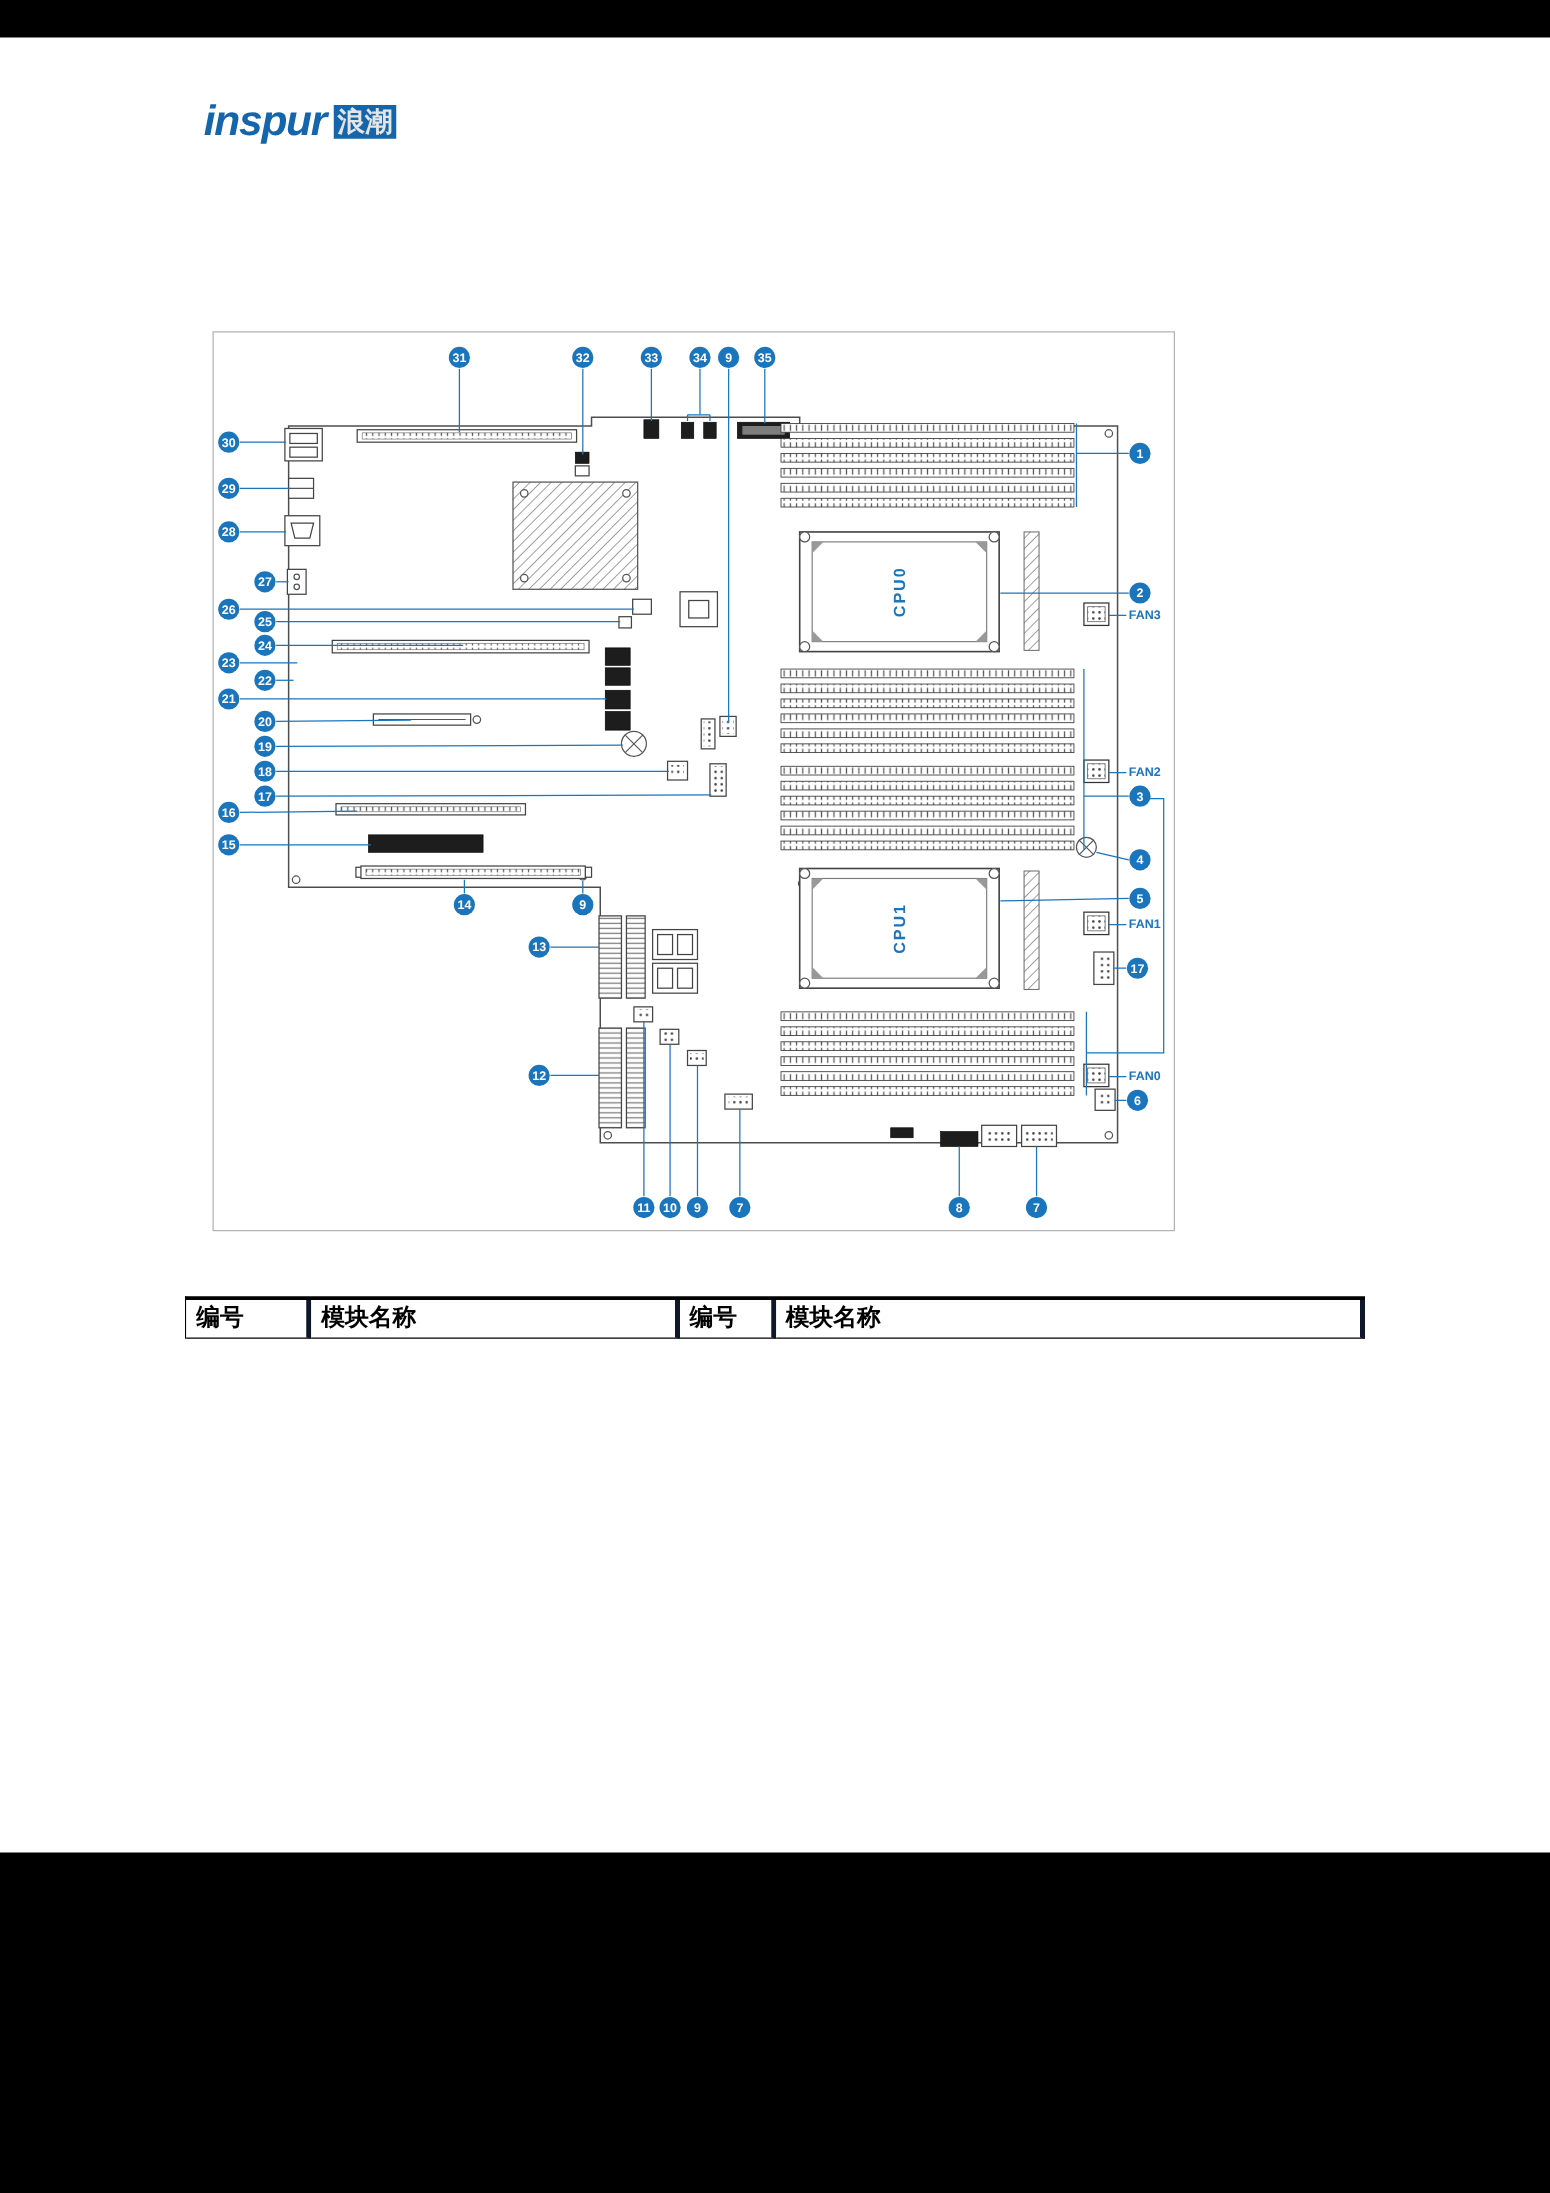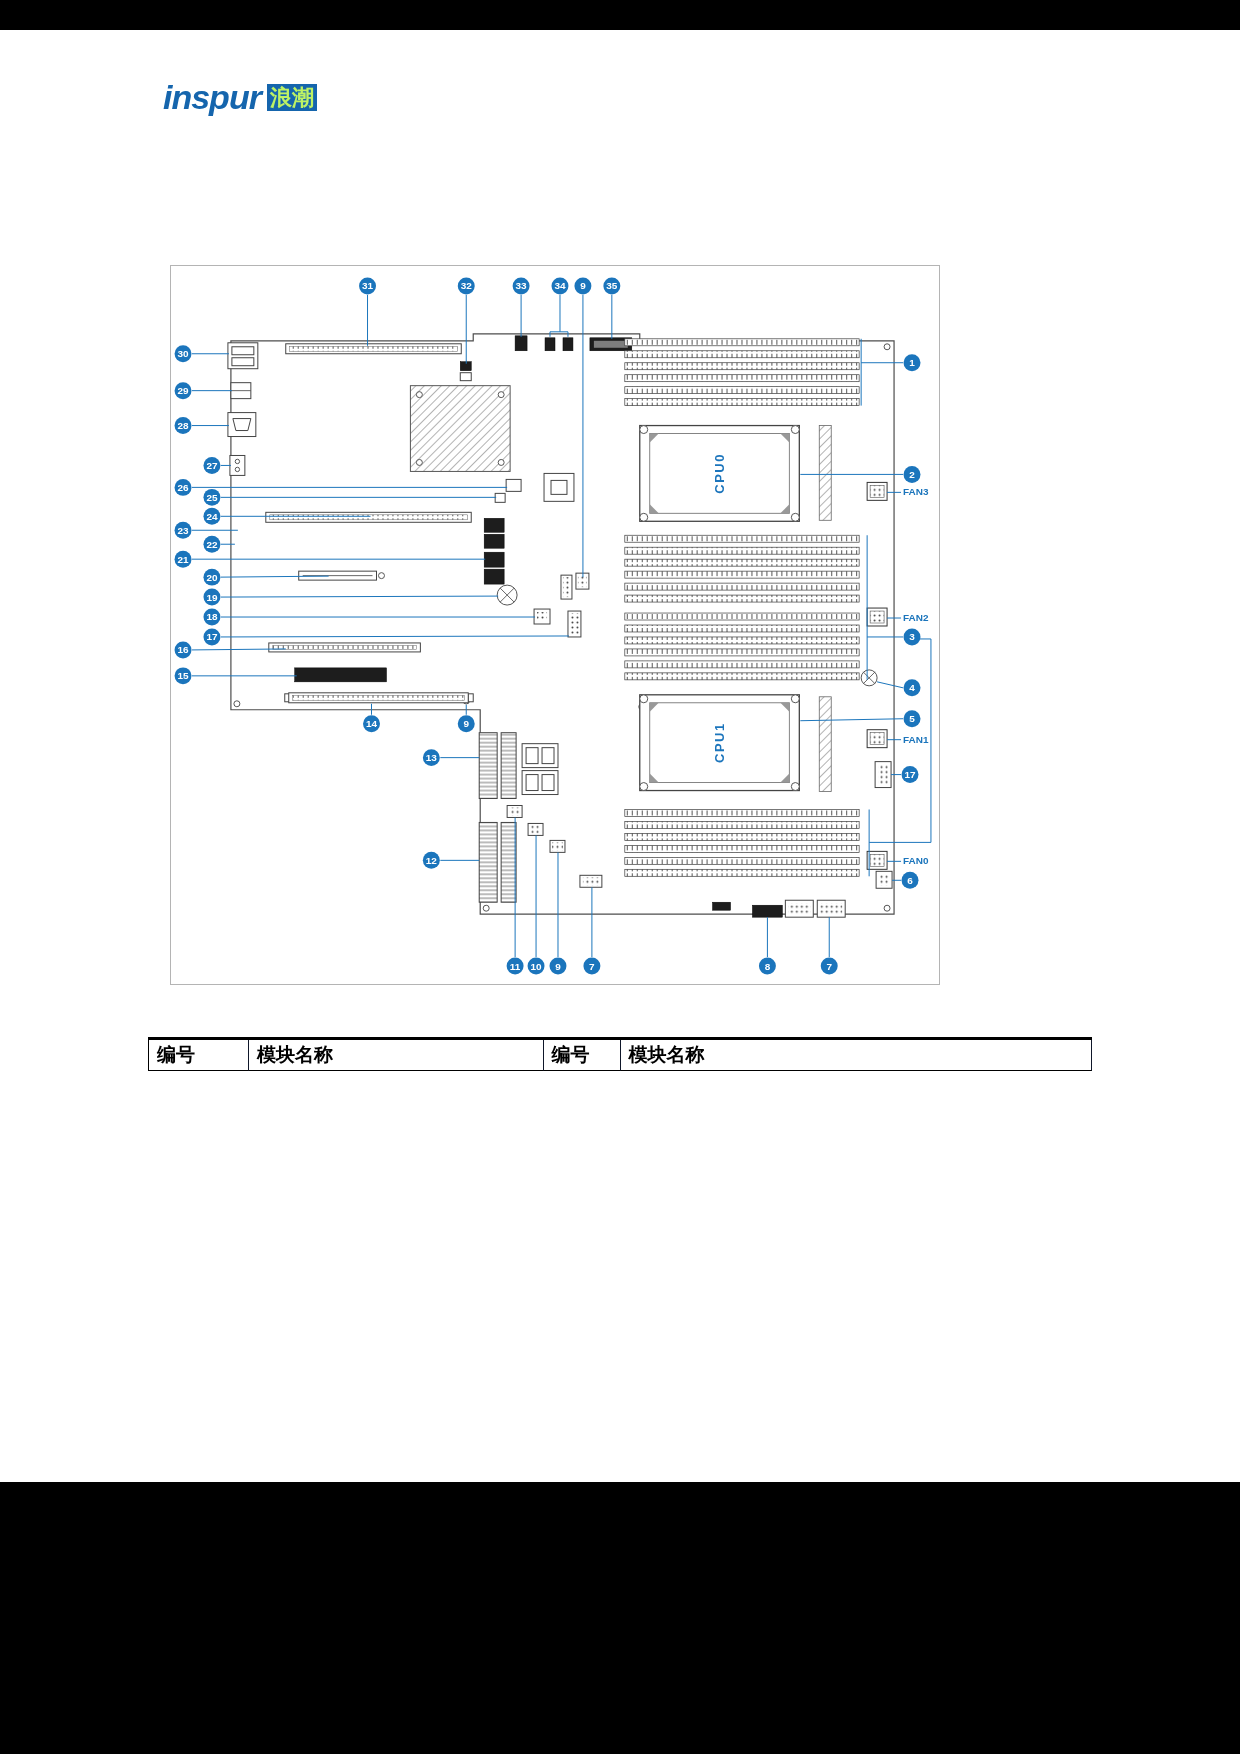--- a/index.html
+++ b/index.html
@@ -8,21 +8,21 @@
     width:1240px; height:1754px; position:relative;
     font-family:"Liberation Sans", sans-serif;
   }
   .page {
     position:absolute; left:0; top:30px; width:1240px; height:1452px;
     background:#ffffff; overflow:hidden;
   }
   
   .logo { position:absolute; left:163px; top:48px; display:flex; align-items:center; }
   .logo .word { font-size:34px; font-weight:bold; font-style:italic; letter-spacing:-1px; }
-  .logo .cjk  { margin-left:6px; color:#bef264; font-size:22px; font-weight:bold; padding:3px 3px 2px 3px; line-height:1; }
+  .logo .cjk  { margin-left:6px; color:#e5e5e5; font-size:22px; font-weight:bold; padding:3px 3px 2px 3px; line-height:1; }
   
   .diagram {
     position:absolute; left:170px; top:235px; width:770px; height:720px;
     border:1px solid #b4b4b4; background:#fff;
   }
   .diagram svg { display:block; width:768px; height:718px; }
   svg text { font-family:"Liberation Sans", sans-serif; }
   .board { fill:#fff; stroke:#4d4d4d; stroke-width:1.2; }
   .part  { fill:#fff; stroke:#444; stroke-width:1; }
   .dark  { fill:#1d1d1d; stroke:#000; stroke-width:0.5; }
@@ -33,21 +33,21 @@
   .callout-circle { fill:#1b75bc; }
   .callout-num { fill:#fff; font-size:10px; font-weight:bold; text-anchor:middle; }
   .fan-label { fill:#1b75bc; font-size:10px; font-weight:bold; }
   .cpu-label { fill:#1c75bc; font-size:13px; font-weight:bold; text-anchor:middle; letter-spacing:1.5px; }
   
   .mod-table {
     position:absolute; left:148px; top:1007px; width:944px;
     border-top:3px solid #000; border-left:1px solid #000; display:flex;
   }
   .mod-table .cell {
-    height:31px; line-height:29px; border-right:1px solid #0f172a; border-bottom:1px solid #000;
+    height:31px; line-height:29px; border-right:4px solid #0f172a; border-bottom:1px solid #000;
     font-weight:bold; font-size:19px; padding-left:8px; color:#000; background:#fff;
     font-family:"Liberation Serif", serif;
   }
   .c0{width:100px}.c1{width:295px}.c2{width:77px}.c3{width:472px}
 </style>
 </head>
 <body>
 
 <div class="page">
 

